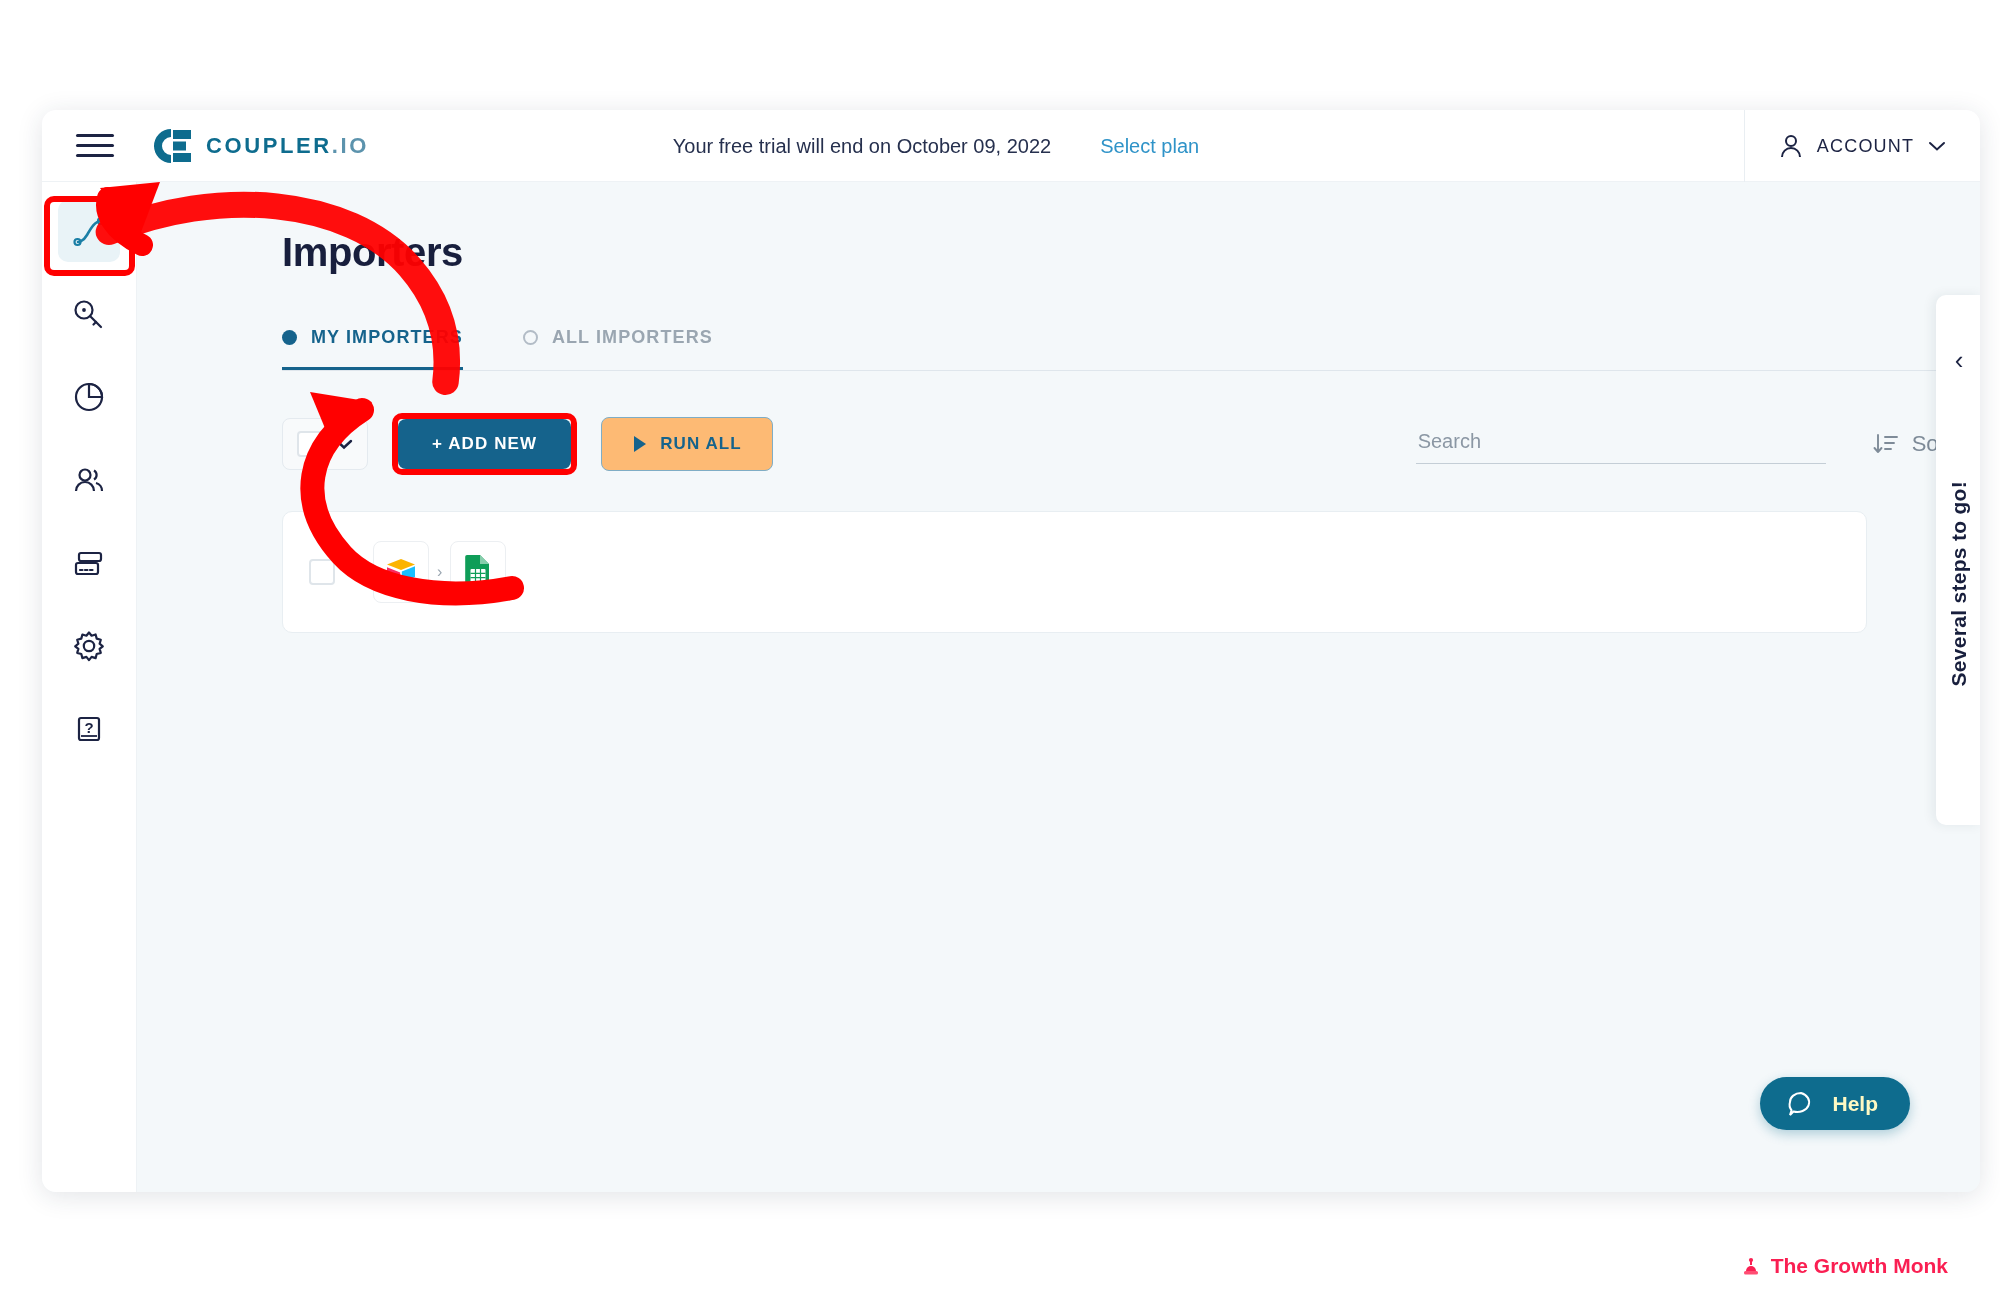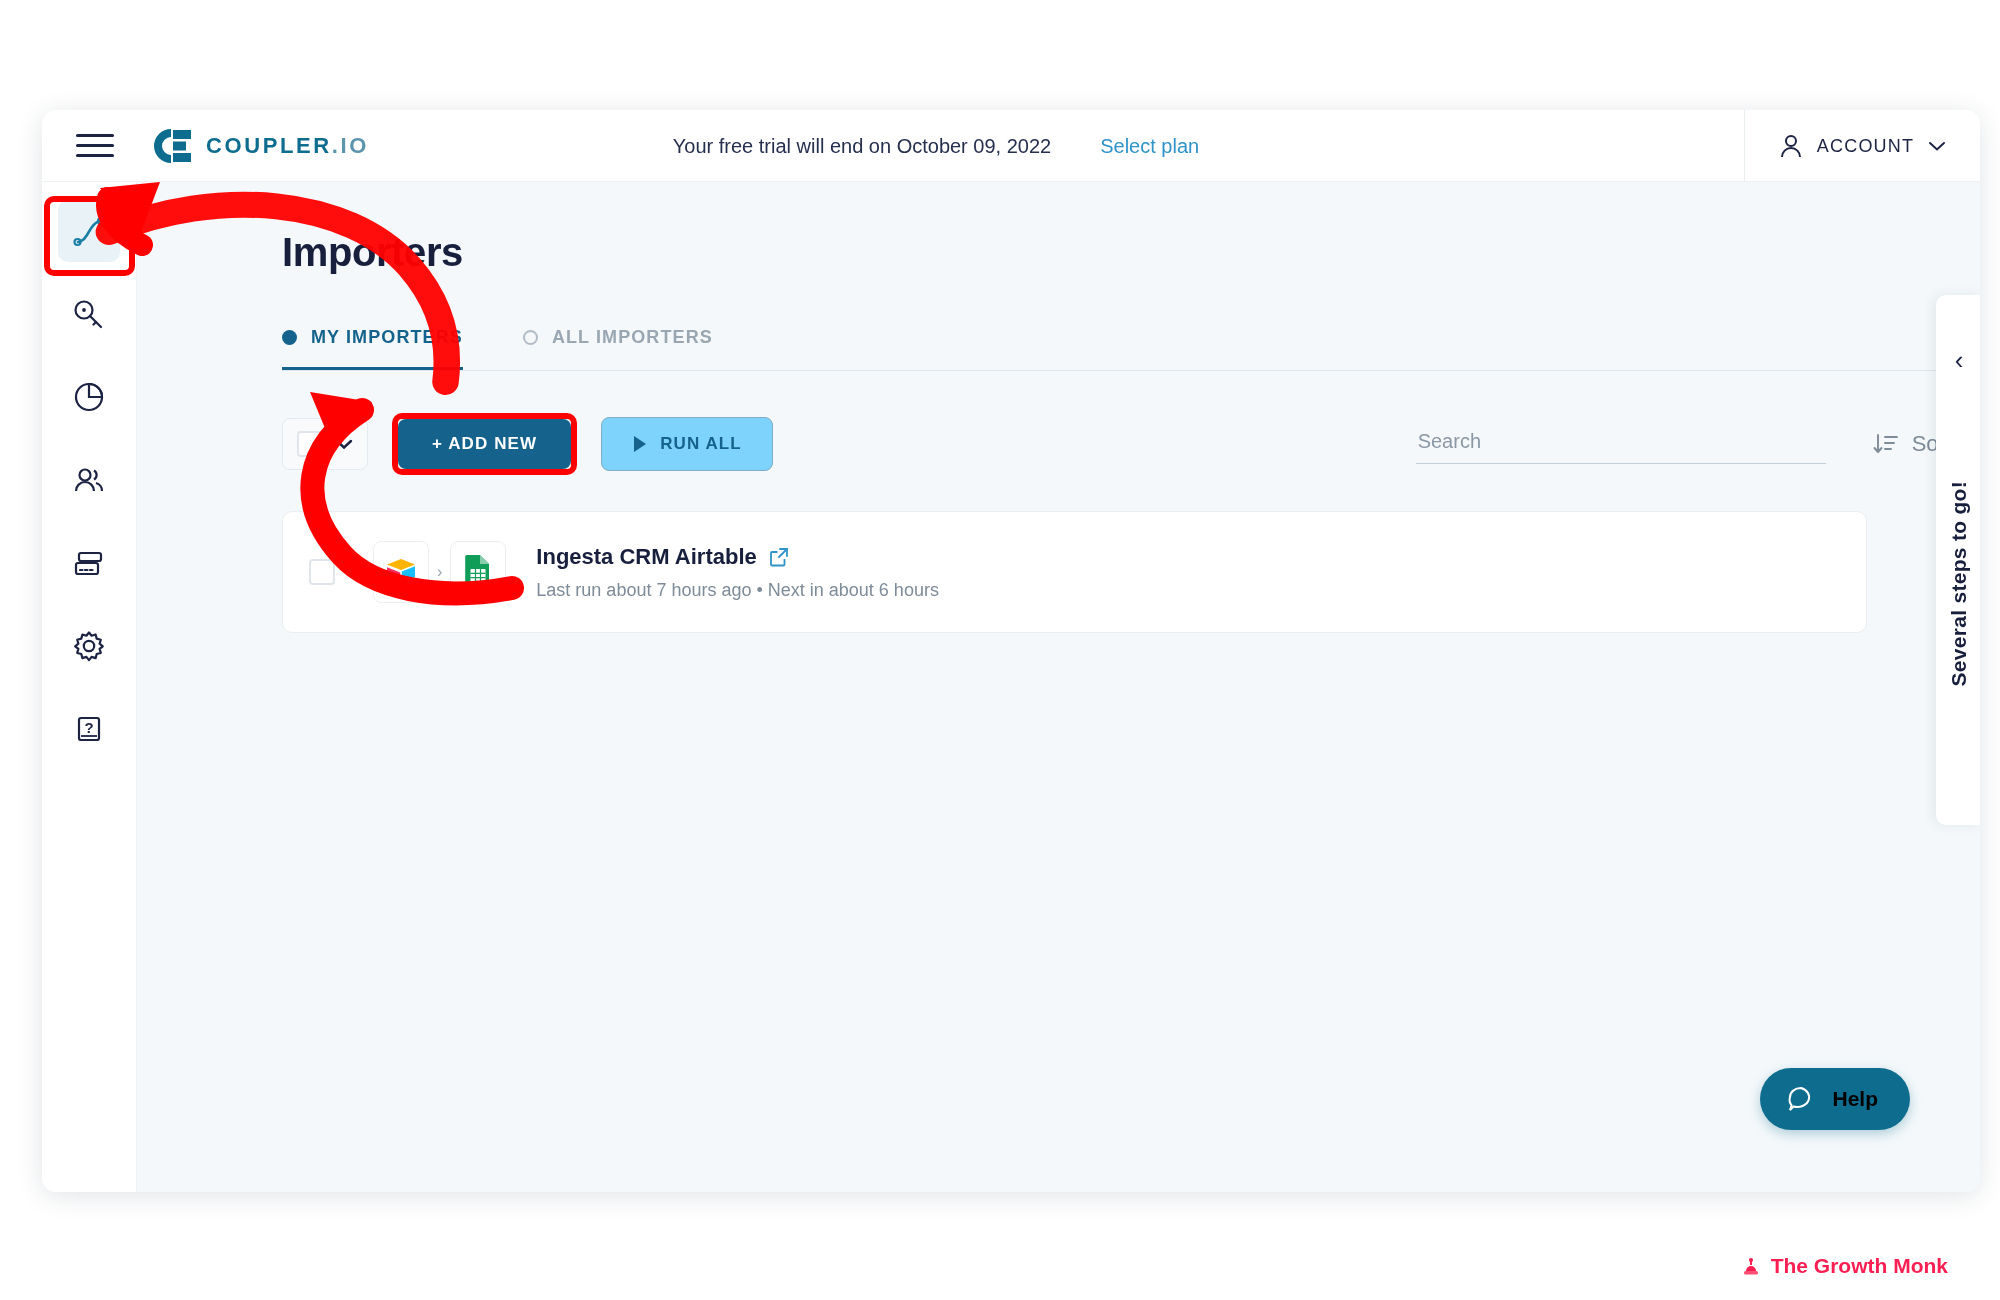--- a/index.html
+++ b/index.html
@@ -103,21 +103,21 @@
     display: flex; align-items: center; gap: 12px;
     background: #f8fafb; border: 1px solid #e4eaef; border-radius: 8px;
     padding: 12px 14px; cursor: pointer;
   }
   .cbx { width: 26px; height: 26px; background: #fff; border: 2px solid #dfe5ea; border-radius: 4px; }
 
   .btn { display:flex; align-items:center; justify-content:center; gap: 12px;
          font-size: 17px; font-weight: 700; letter-spacing: 1.1px; cursor: pointer;
          border-radius: 8px; }
   .btn-primary { background: #15638c; color: #fff; height: 50px; padding: 0 34px; }
-  .btn-outline { background: #7dd3fc; color: #15638c; height: 54px; padding: 0 30px;
+  .btn-outline { background: #fdba74; color: #15638c; height: 54px; padding: 0 30px;
                  border: 1px solid #7fadc5; }
   .highlight-box {
     position: relative; margin-left: 24px;
     border: 6px solid #ff0000; border-radius: 10px; padding: 0;
   }
 
   .search-wrap { margin-left: auto; display: flex; align-items: center; gap: 46px; }
   .search-input {
     width: 410px; border: none; border-bottom: 1px solid #c4ced6;
     background: transparent; font-size: 20px; color: #41506a;
@@ -170,24 +170,24 @@
   .side-text {
     margin-top: 108px;
     writing-mode: vertical-rl; transform: rotate(180deg);
     font-size: 21px; font-weight: 700; color: #181f3d; letter-spacing: .3px;
     white-space: nowrap;
   }
 
   
   .help-btn {
     position: absolute; right: 70px; bottom: 62px;
-    height: 62px; padding: 0 32px 0 26px;
+    height: 53px; padding: 0 32px 0 26px;
     background: #0e6c8e; border-radius: 32px;
     display: flex; align-items: center; gap: 16px;
-    color: #000000; font-size: 21px; font-weight: 700; cursor: pointer;
+    color: #fef9c3; font-size: 21px; font-weight: 700; cursor: pointer;
     box-shadow: 0 4px 12px rgba(14,108,142,.3);
   }
 
   
   .watermark {
     position: absolute; right: 52px; bottom: 22px;
     display: flex; align-items: center; gap: 9px;
     color: #fa1f52; font-size: 21px; font-weight: 700;
   }
 
@@ -368,31 +368,20 @@
             <div class="app-tile">
               <svg width="30" height="36" viewBox="0 0 30 36">
                 <path d="M4 1 h13 l9 9 v24 a1.8 1.8 0 0 1 -1.8 1.8 H4 a1.8 1.8 0 0 1 -1.8 -1.8 V2.8 A1.8 1.8 0 0 1 4 1 Z" fill="#0f9d58"></path>
                 <path d="M17 1 l9 9 h-9 Z" fill="#87ceac"></path>
                 <rect x="7.5" y="15" width="15" height="13" rx="1" fill="#ffffff"></rect>
                 <path d="M7.5 19.3 h15 M7.5 23.6 h15 M12.5 15 v13 M17.5 15 v13" stroke="#0f9d58" stroke-width="1.2" fill="none"></path>
               </svg>
             </div>
           </div>
 
-          <div class="row-info">
-            <div class="row-title">
-              <span class="row-title-text">Ingesta CRM Airtable</span>
-              <svg width="20" height="20" viewBox="0 0 20 20">
-                <path d="M11 2 h7 v7" fill="none" stroke="#2f93c8" stroke-width="1.8" stroke-linecap="round"></path>
-                <path d="M18 2 L10 10" fill="none" stroke="#2f93c8" stroke-width="1.8" stroke-linecap="round"></path>
-                <path d="M15.5 12 v5.5 a1 1 0 0 1 -1 1 H3 a1 1 0 0 1 -1 -1 V6 a1 1 0 0 1 1 -1 h5.5" fill="none" stroke="#2f93c8" stroke-width="1.8" stroke-linejoin="round"></path>
-              </svg>
-            </div>
-            <div class="row-sub">Last run about 7 hours ago • Next in about 6 hours</div>
-          </div>
 
 
         </div>
       </div>
     </div>
 
     <div class="side-panel">
       <span class="side-chevron">‹</span>
       <span class="side-text">Several steps to go!</span>
     </div>

